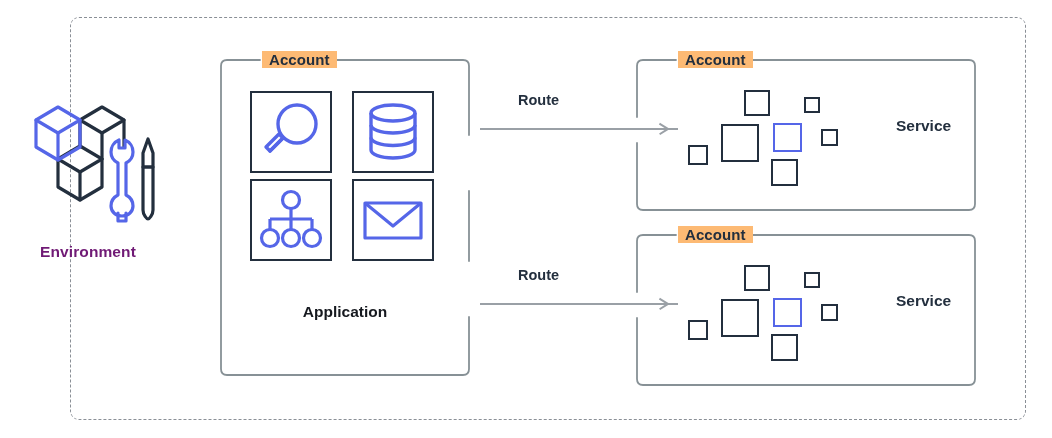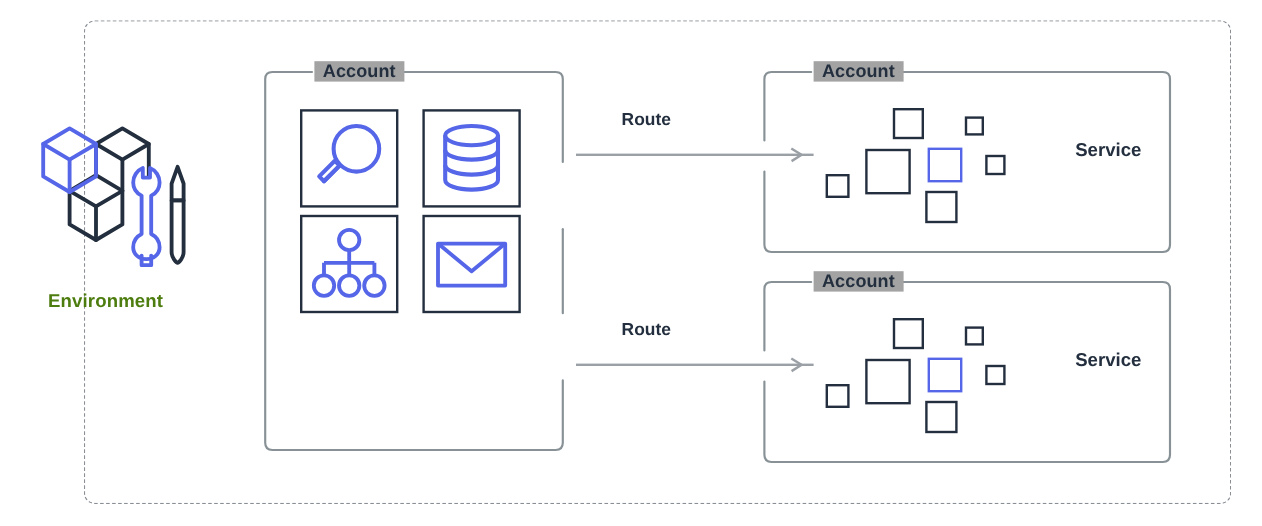--- a/index.html
+++ b/index.html
@@ -25,30 +25,30 @@
     box-sizing:border-box;
   }
 
   
   #env-block{ left:8px; top:95px; width:160px; height:190px; }
   #env-icon{ left:10px; top:0; width:140px; height:135px; }
   #env-label{
     left:0; top:148px; width:160px;
     text-align:center;
     font-size:15.5px; font-weight:bold;
-    color:#4d7c0f; letter-spacing:.1px;
+    color:#701a75; letter-spacing:.1px;
   }
 
   
   .account-group{ box-sizing:border-box; }
   .acct-label{
     position:absolute;
     font-size:15px; font-weight:bold;
     color:#232f3e; letter-spacing:.1px;
-    background:#a3a3a3;
+    background:#fdba74;
     padding:0 7px;
     white-space:nowrap;
   }
 
   
   #app-account{ left:216px; top:55px; width:258px; height:325px; }
   #app-icons{ left:34px; top:36px; width:184px; height:170px; }
   .app-tile{
     position:absolute;
     width:82px; height:82px;
@@ -229,20 +229,21 @@
           <svg width="78" height="78" viewBox="0 0 78 78">
             <g fill="none" stroke="#5566e8" stroke-width="3.2" stroke-linejoin="round">
               <rect x="11" y="22" width="56" height="35"></rect>
               <path d="M11 22 L39 45 L67 22"></path>
             </g>
           </svg>
         </span>
       </div>
     </div>
 
+    <div id="app-label" class="abs">Application</div>
   </div>
 
   <div class="route-wrap" style="left:468px; top:92px; width:200px; height:50px;">
     <div class="route-label" style="left:38px; top:0px;">Route</div>
     <div class="route-line" style="left:0px; top:36px; width:198px;"></div>
     <div class="route-head" style="left:188px; top:36px;"></div>
   </div>
 
   <div class="route-wrap" style="left:468px; top:267px; width:200px; height:50px;">
     <div class="route-label" style="left:38px; top:0px;">Route</div>

